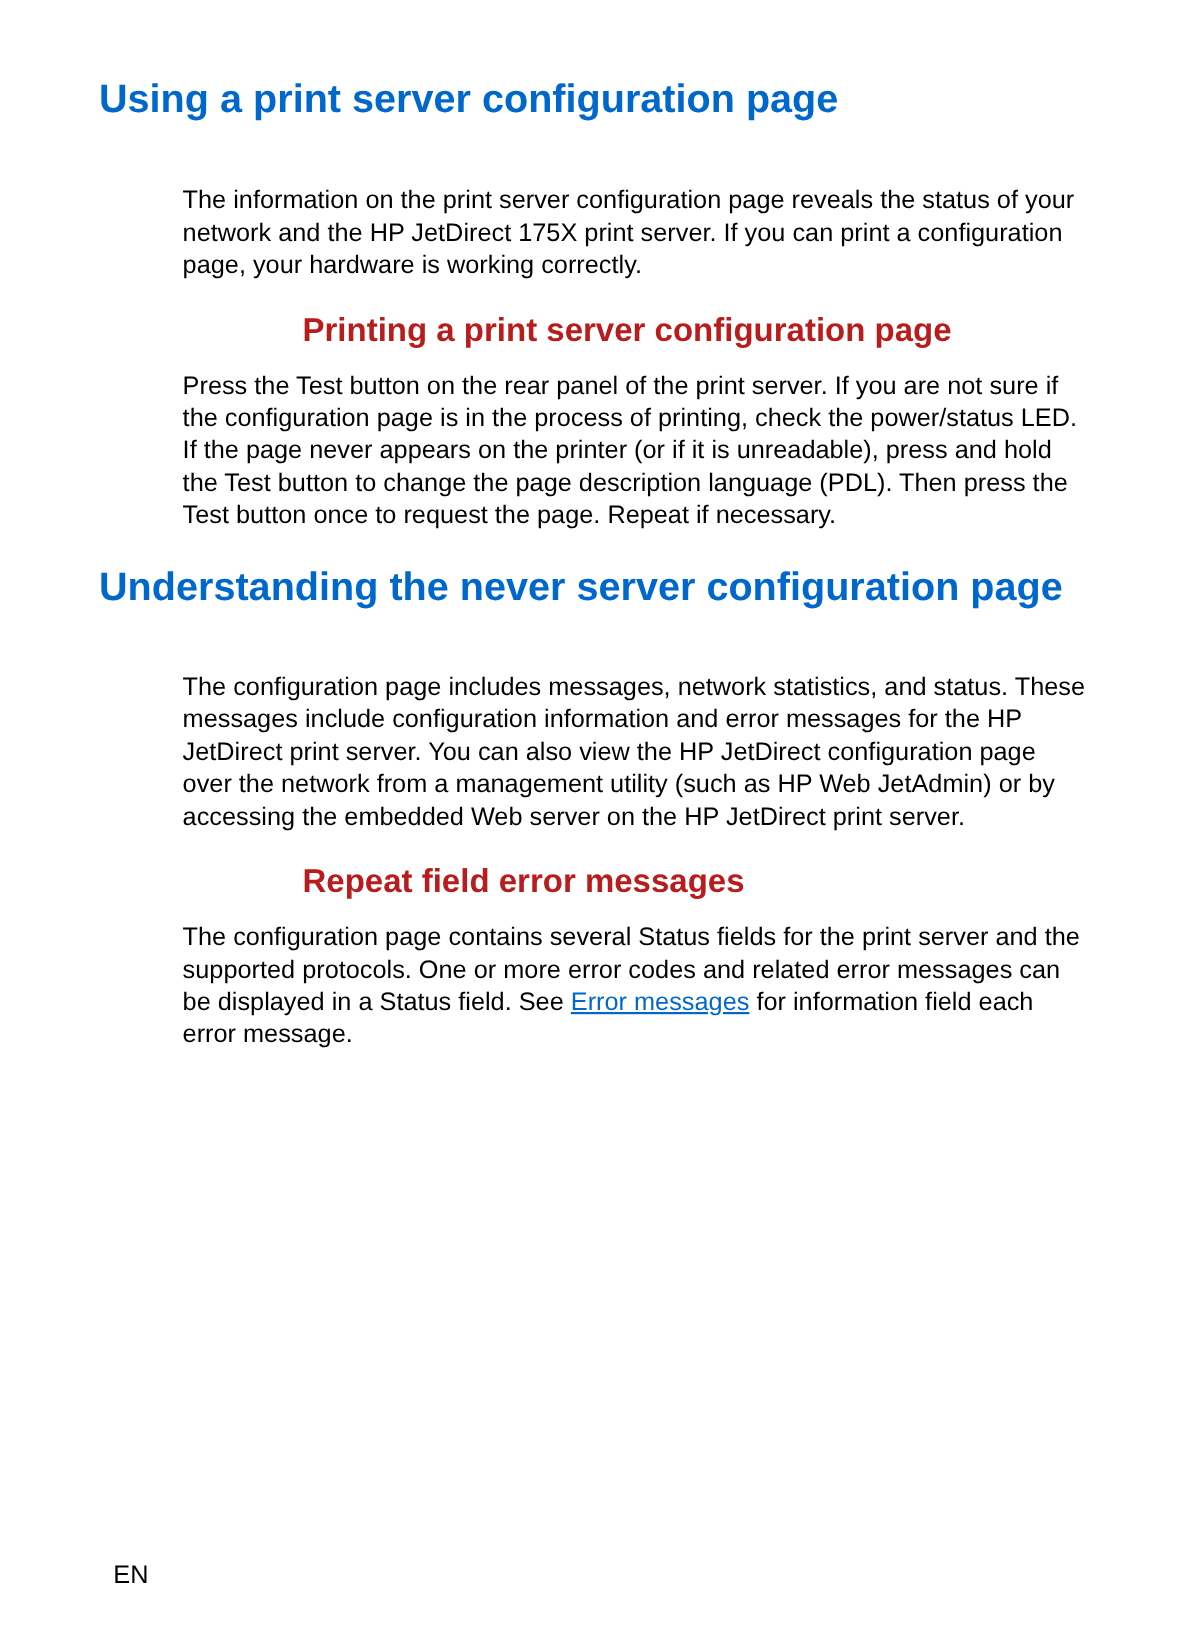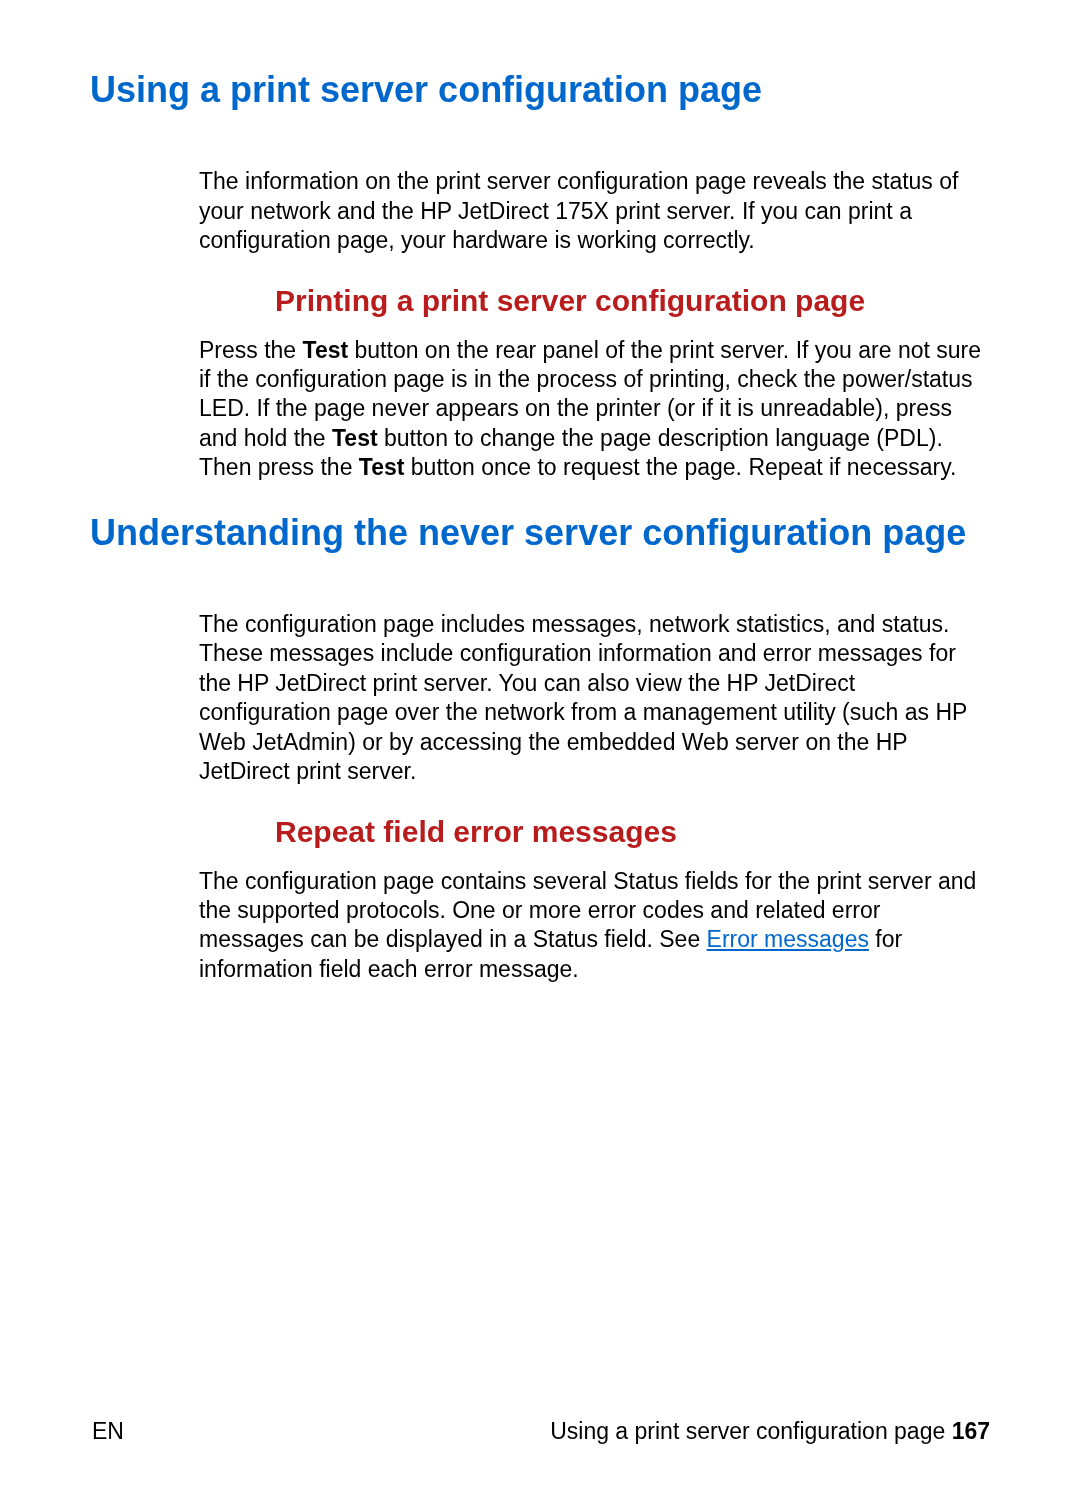--- a/index.html
+++ b/index.html
@@ -25,42 +25,42 @@
     .h2-black {
       color: #b91c1c;
       font-size: 30px;
       font-weight: bold;
       margin-bottom: 18px;
     }
     .body-text {
       color: #000000;
       font-size: 23px;
       line-height: 1.28;
-      margin-left: 109px;
+      margin-left: 76px;
       margin-bottom: 28px;
     }
     .sub-heading {
       margin-left: 185px;
       margin-bottom: 18px;
     }
     .section-gap {
       margin-bottom: 28px;
     }
     .link {
       color: #0068cc;
       text-decoration: underline;
       cursor: pointer;
     }
     .bold {
-      font-weight: bold;
+      font-weight: normal;
     }
     .footer {
       position: absolute;
       bottom: 50px;
-      left: 92px;
+      left: 103px;
       right: 90px;
       display: flex;
       justify-content: space-between;
       font-size: 23px;
       color: #000000;
     }
     .footer-right {
       text-align: right;
     }
   </style>
@@ -82,16 +82,13 @@
 <p class="body-text section-gap">The configuration page includes messages, network statistics, and status. These messages include configuration information and error messages for the HP JetDirect print server. You can also view the HP JetDirect configuration page over the network from a management utility (such as HP Web JetAdmin) or by accessing the embedded Web server on the HP JetDirect print server.</p>
 
 <h2 class="h2-black sub-heading">Repeat field error messages</h2>
 
 <p class="body-text">
   <span>The configuration page contains several Status fields for the print server and the supported protocols. One or more error codes and related error messages can be displayed in a Status field. See </span><a class="link">Error messages</a><span> for information field each error message.</span>
 </p>
 
 <div class="footer">
   <span>EN</span>
-  <span class="footer-right">
-    <span>Using a print server configuration page </span><span class="bold">167</span>
-  </span>
 </div>
 
 </body></html>

